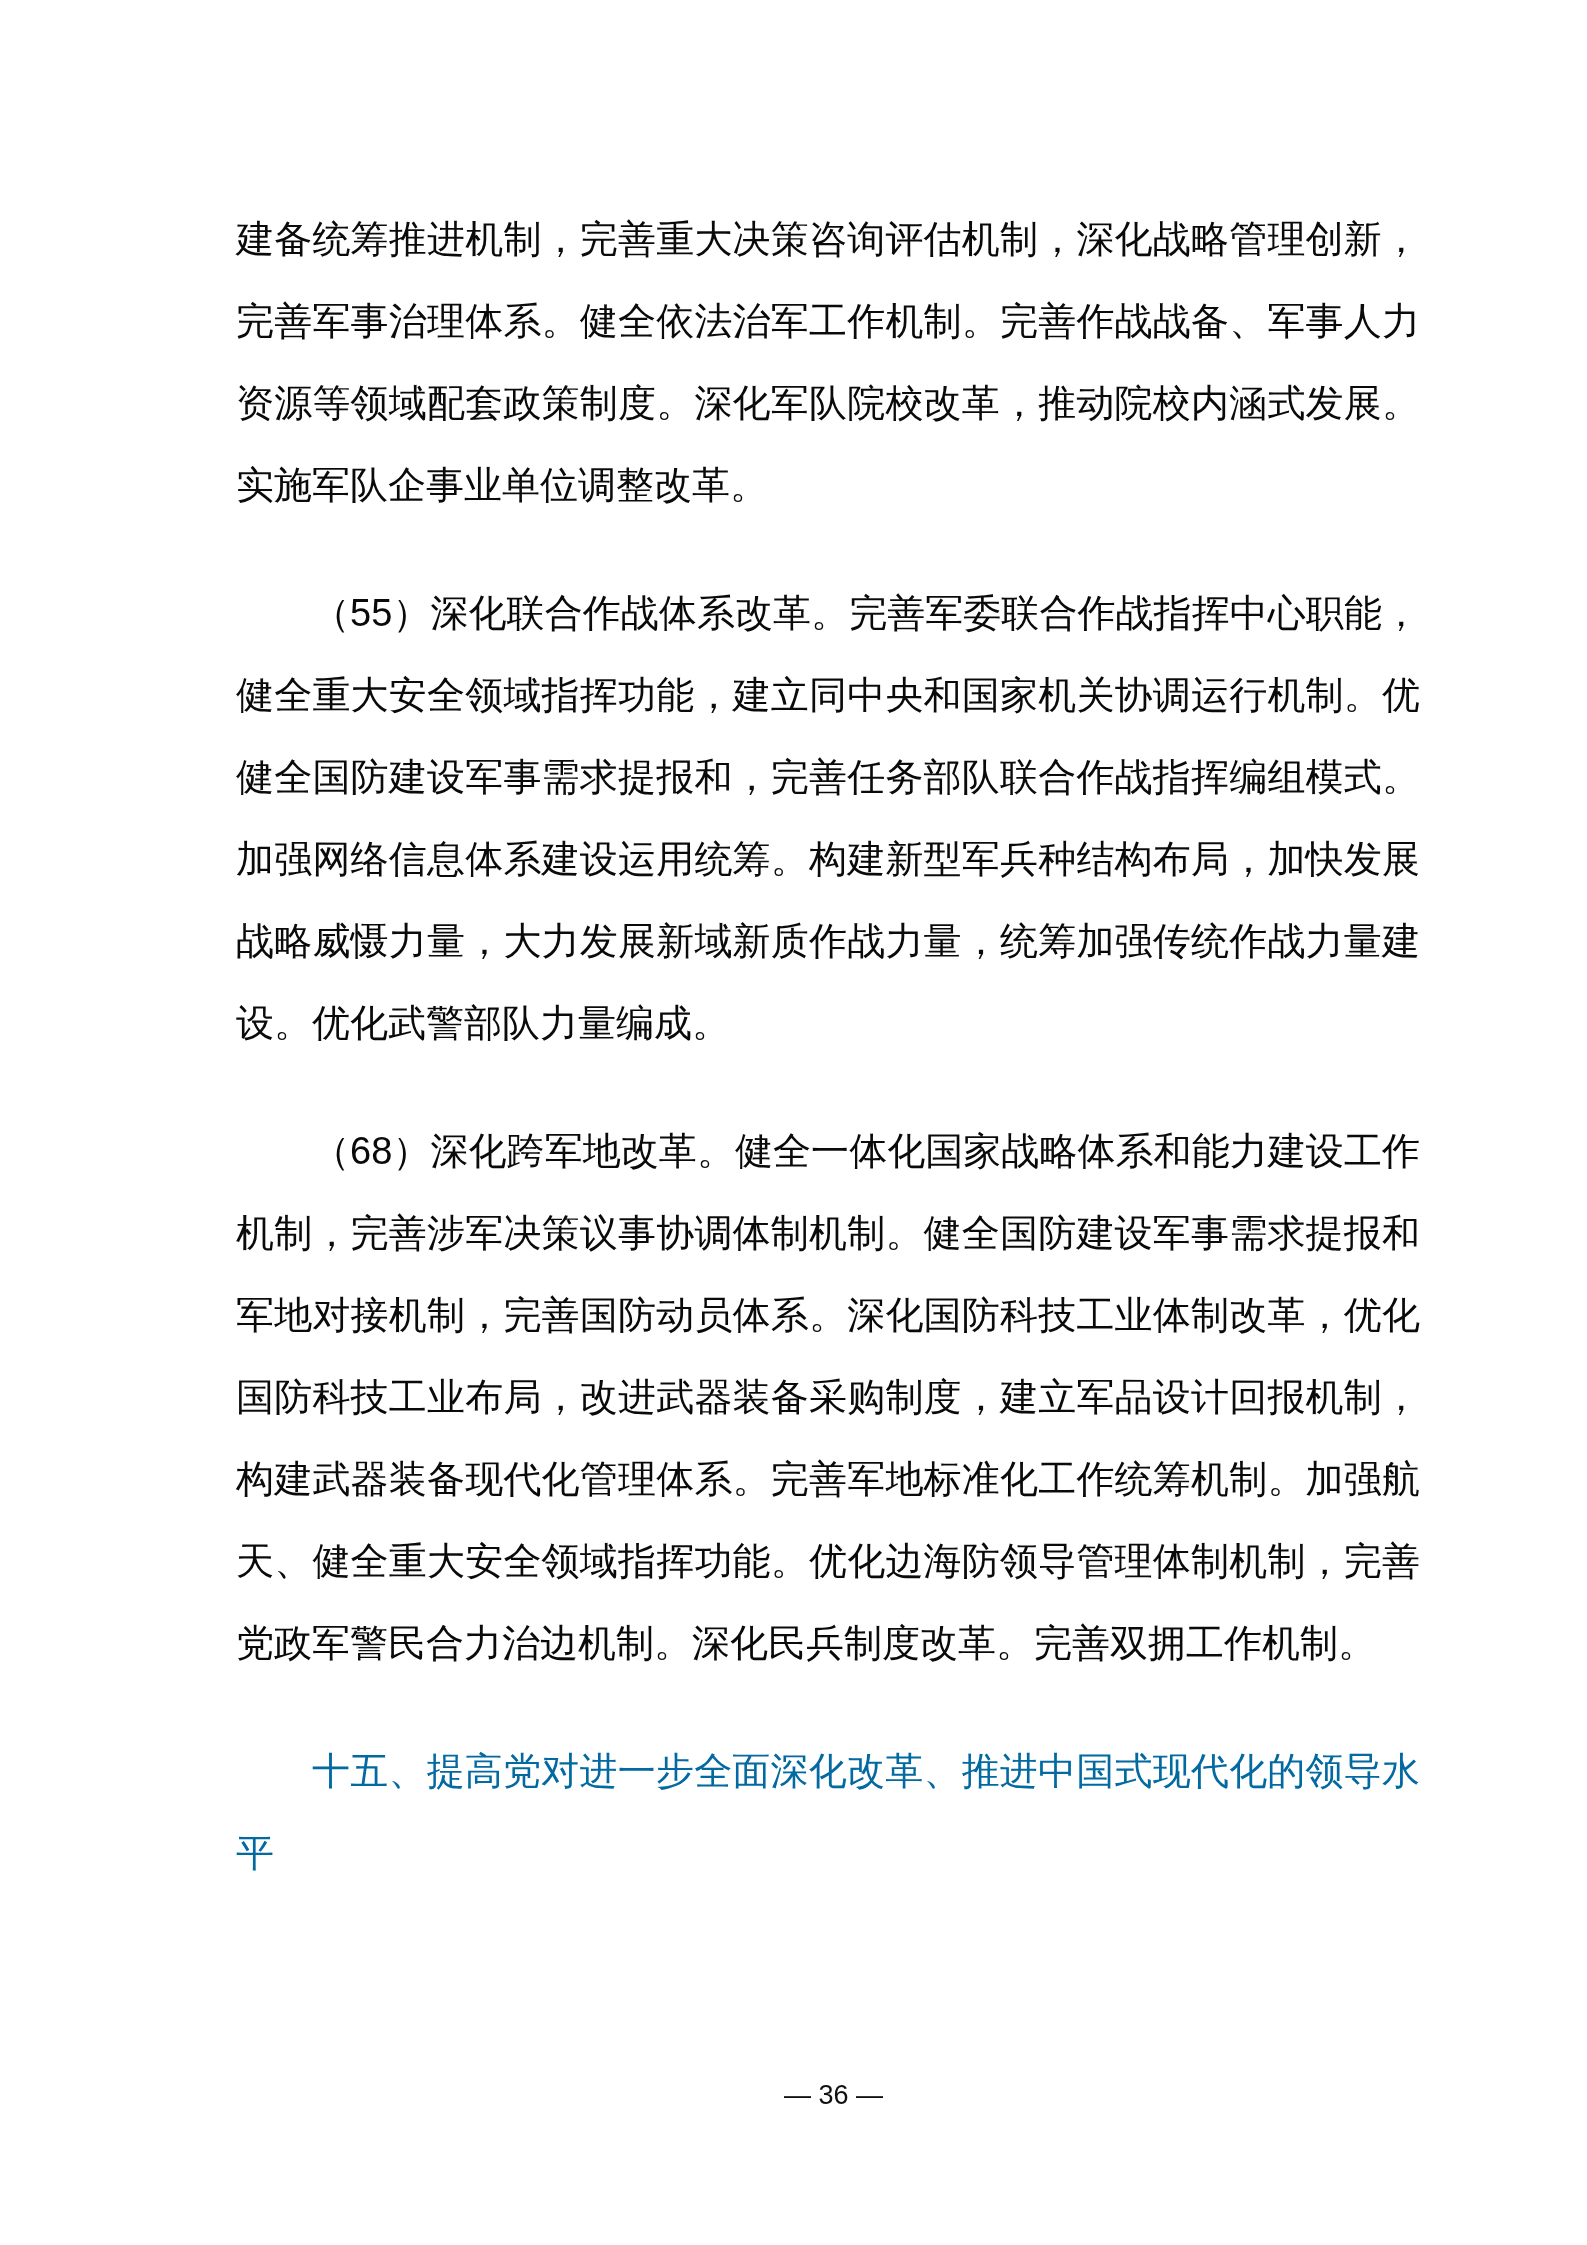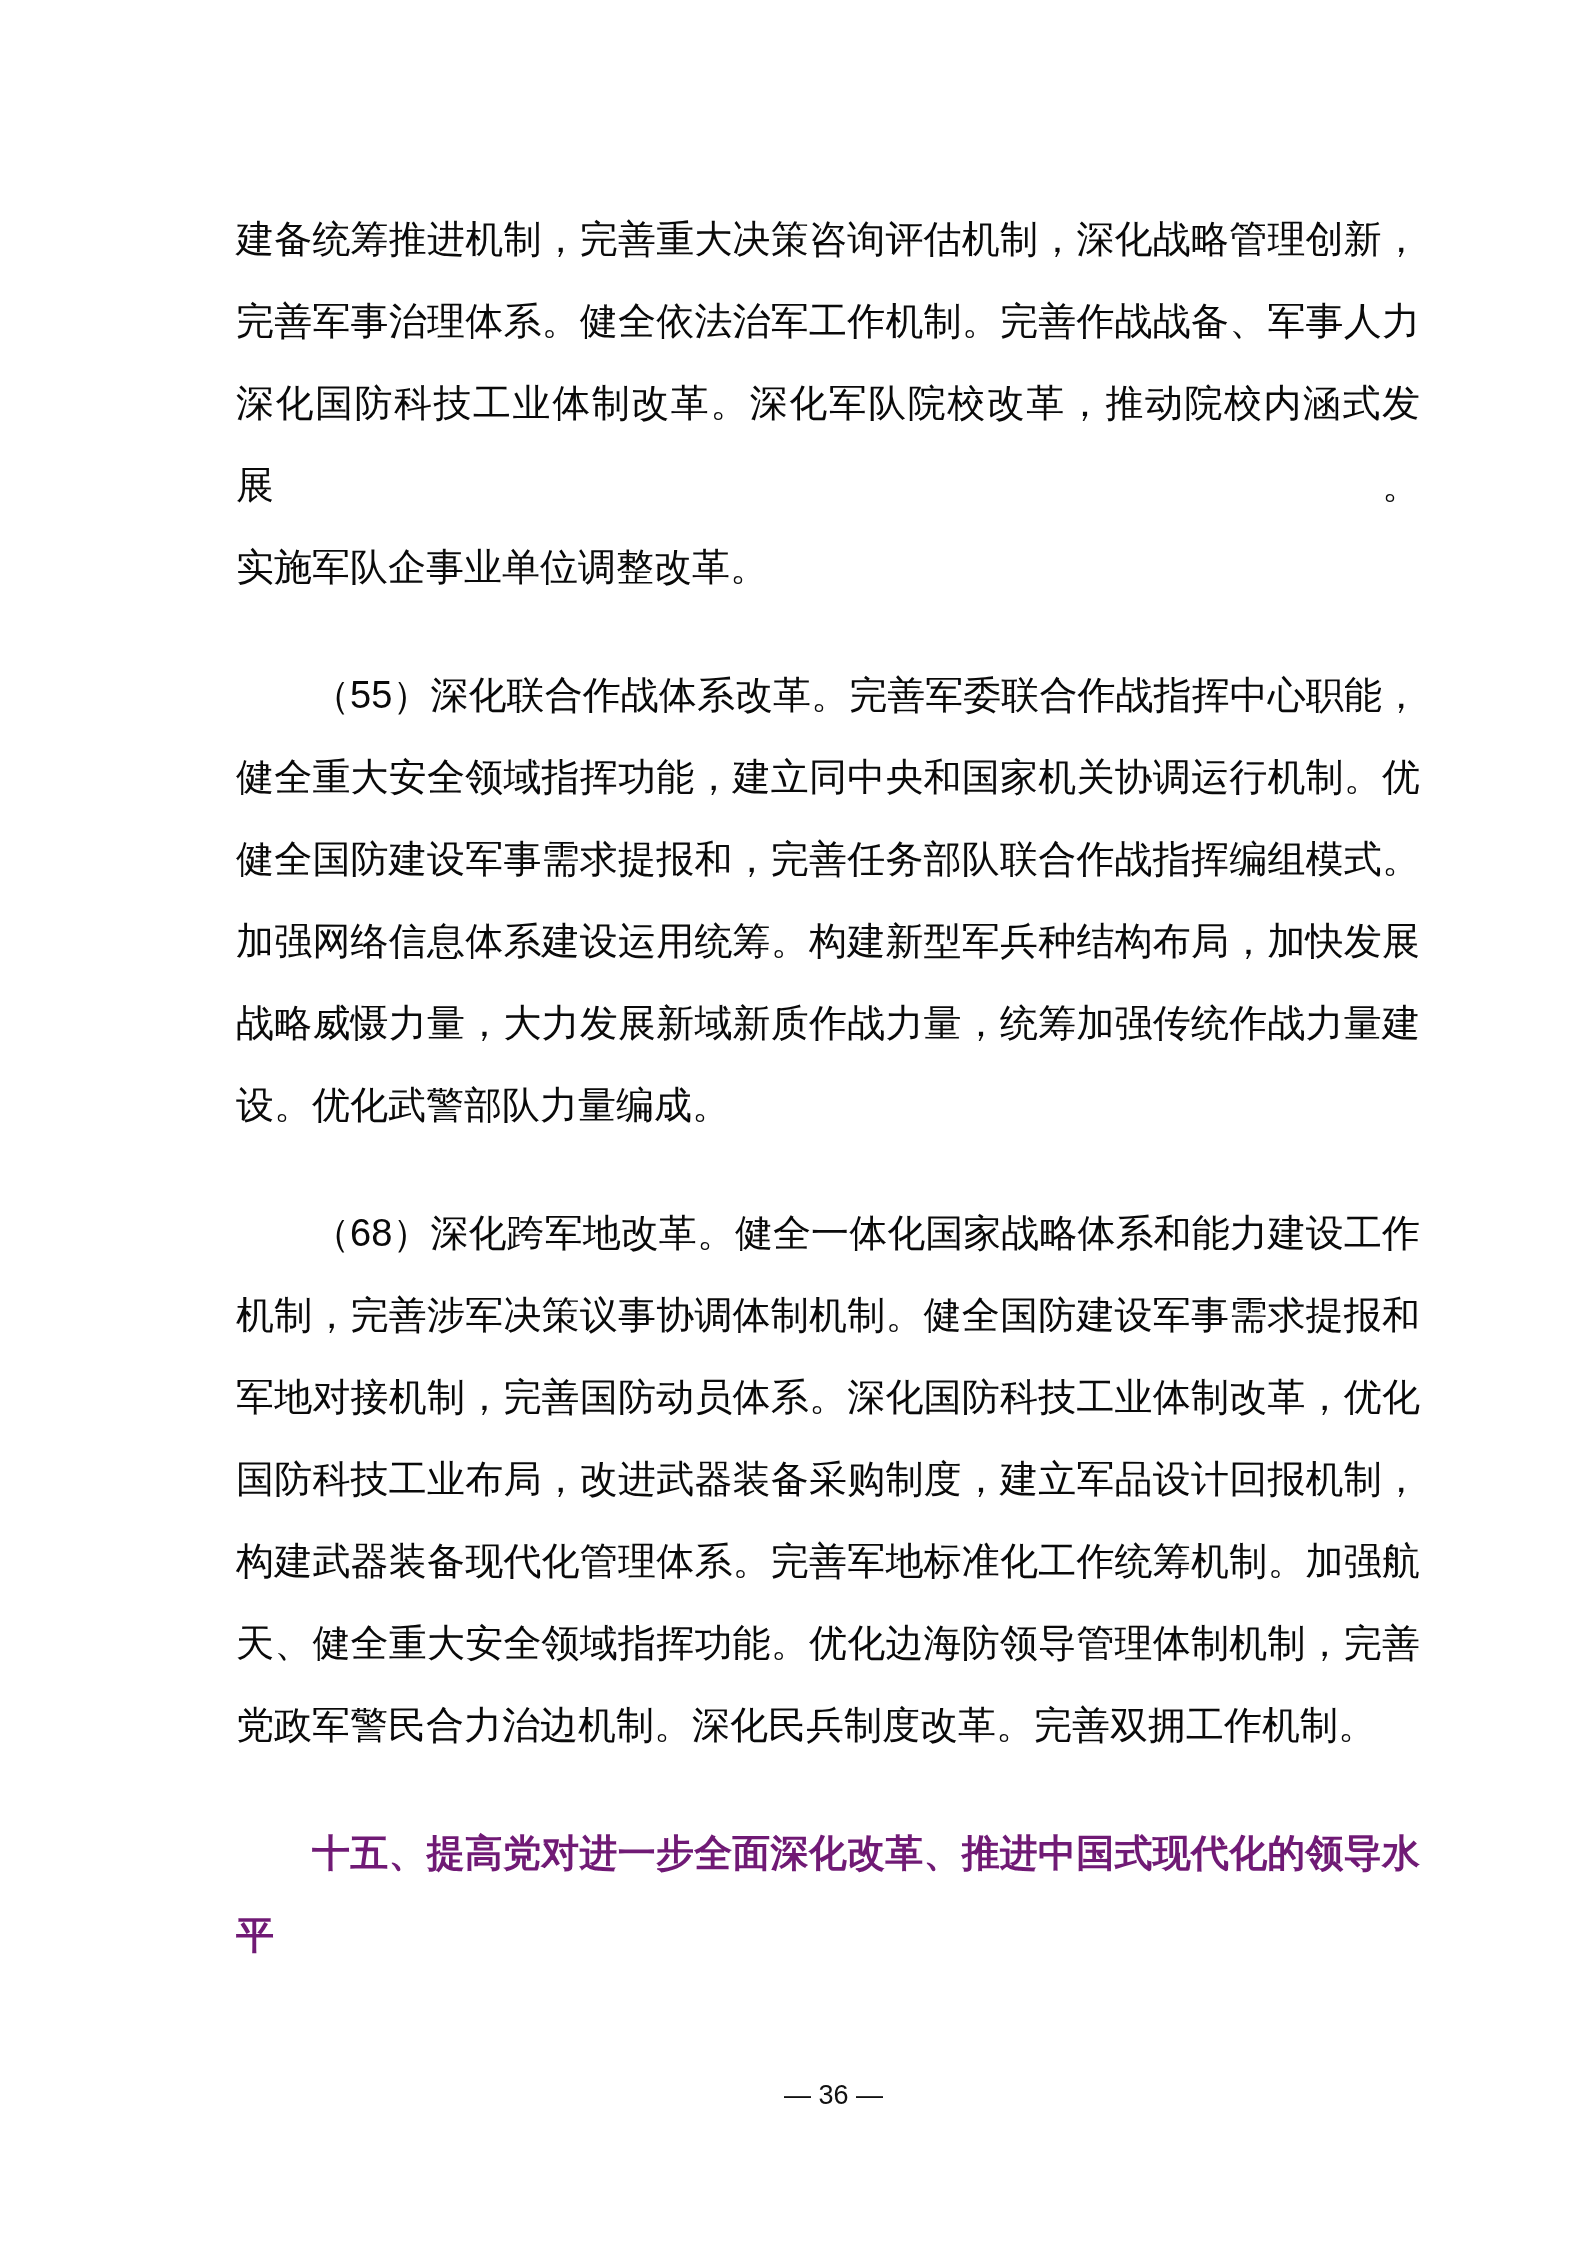--- a/index.html
+++ b/index.html
@@ -36,22 +36,22 @@
   }
   .line.fill {
     white-space: normal;
     text-align: justify;
     text-align-last: justify;
   }
   .line.indent {
     text-indent: 76px;
   }
   .heading .line {
-    font-weight: 700;
-    color: #701a75;
+    font-weight: 400;
+    color: #0369a1;
   }
   .page-number {
     position: absolute;
     top: 2078px;
     left: 0;
     width: 100%;
     text-align: center;
     font-size: 27px;
     line-height: 34px;
     color: #111111;
@@ -60,21 +60,21 @@
 </style>
 </head>
 <body>
 
 <div class="page">
   <div class="content">
 
     <div class="para">
       <div class="line fill">建备统筹推进机制，完善重大决策咨询评估机制，深化战略管理创新，</div>
       <div class="line fill">完善军事治理体系。健全依法治军工作机制。完善作战战备、军事人力</div>
-      <div class="line fill">深化国防科技工业体制改革。深化军队院校改革，推动院校内涵式发展。</div>
+      <div class="line fill">资源等领域配套政策制度。深化军队院校改革，推动院校内涵式发展。</div>
       <div class="line">实施军队企事业单位调整改革。</div>
     </div>
 
     <div class="para">
       <div class="line fill indent">（55）深化联合作战体系改革。完善军委联合作战指挥中心职能，</div>
       <div class="line fill">健全重大安全领域指挥功能，建立同中央和国家机关协调运行机制。优</div>
       <div class="line fill">健全国防建设军事需求提报和，完善任务部队联合作战指挥编组模式。</div>
       <div class="line fill">加强网络信息体系建设运用统筹。构建新型军兵种结构布局，加快发展</div>
       <div class="line fill">战略威慑力量，大力发展新域新质作战力量，统筹加强传统作战力量建</div>
       <div class="line">设。优化武警部队力量编成。</div>

